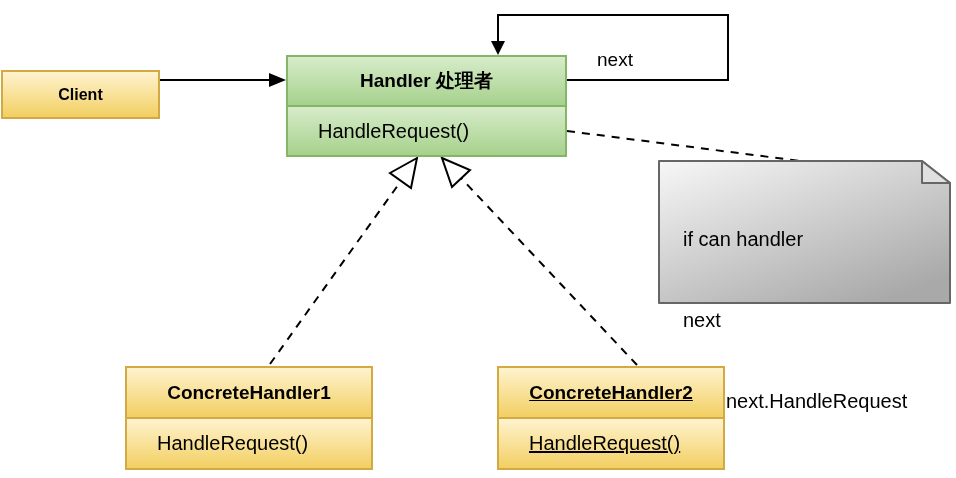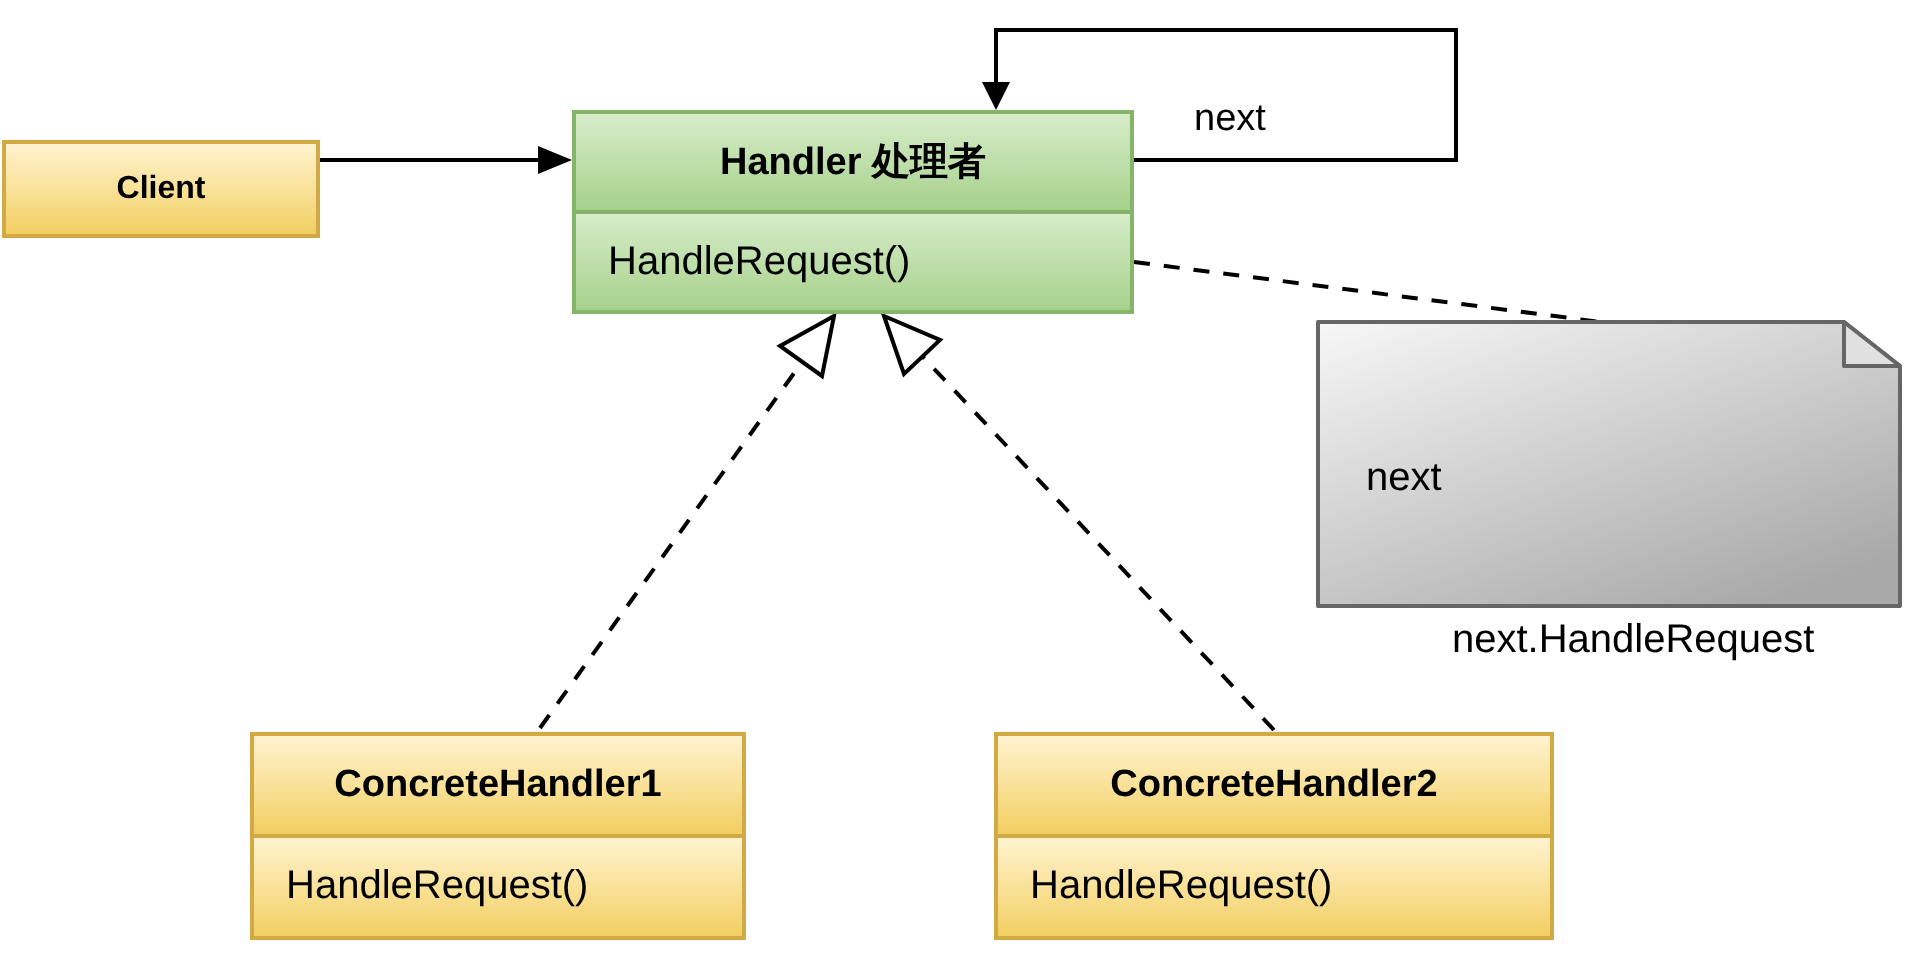--- a/index.html
+++ b/index.html
@@ -10,25 +10,25 @@
   .connector-layer{position:absolute;left:0;top:0;width:956px;height:478px;}
   .uml{position:absolute;border:2px solid #d2a943;box-sizing:border-box;
        display:flex;flex-direction:column;}
   .uml .comp{box-sizing:border-box;flex:1;display:flex;align-items:center;
        background:linear-gradient(180deg,#fff3cf 0%,#f2cf62 100%);}
   .uml .comp + .comp{border-top:2px solid #d2a943;}
   .uml.green{border-color:#85b568;}
   .uml.green .comp{background:linear-gradient(180deg,#d7ecca 0%,#a6d18c 100%);}
   .uml.green .comp + .comp{border-top-color:#85b568;}
   .comp.titlec{justify-content:center;font-weight:bold;font-size:19px;}
-  .comp.methodc{font-size:20px;padding-left:16px;}
+  .comp.methodc{font-size:20px;padding-left:30px;}
   .client-box{left:1px;top:70px;width:159px;height:49px;}
   .handler-box{left:286px;top:55px;width:281px;height:102px;}
   .ch1-box{left:125px;top:366px;width:248px;height:104px;}
-  .ch2-box{left:497px;top:366px;width:280px;height:104px;}
+  .ch2-box{left:497px;top:366px;width:228px;height:104px;text-decoration:underline;}
   .next-label{position:absolute;left:597px;top:49px;width:80px;
       font-size:19px;}
   .note-text{position:absolute;left:683px;top:172px;font-size:20px;
       line-height:27px;white-space:pre;}
   .note-text .indent{padding-left:43px;}
 </style>
 </head>
 <body>
 
 <div class="canvas">
@@ -74,17 +74,18 @@
   </div>
 
   <div class="uml ch2-box">
     <div class="comp titlec">ConcreteHandler2</div>
     <div class="comp methodc">HandleRequest()</div>
   </div>
 
   <div class="next-label">next</div>
 
   <div class="note-text">
+    <div>if can handler</div>
     <div>next</div>
     <div class="indent">next.HandleRequest</div>
   </div>
 
 </div>
 
 </body></html>

